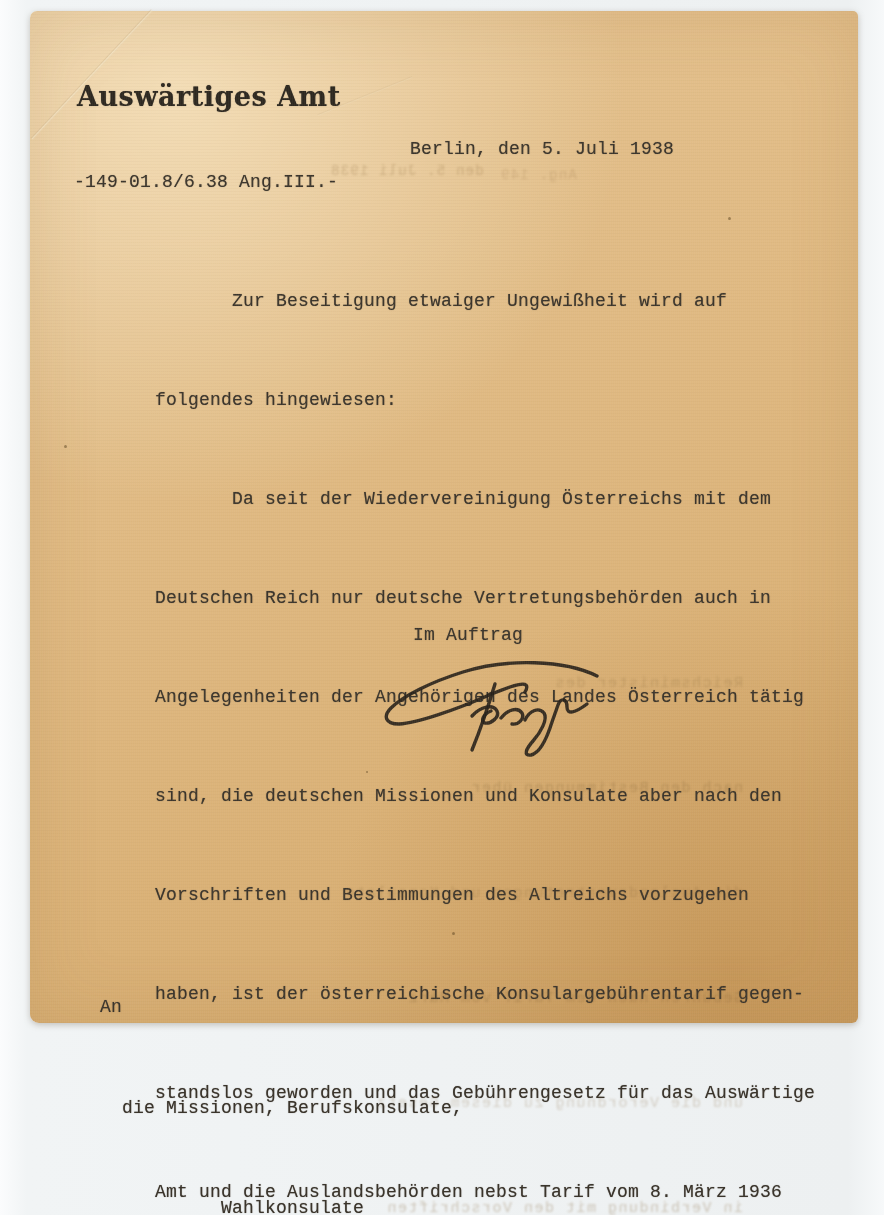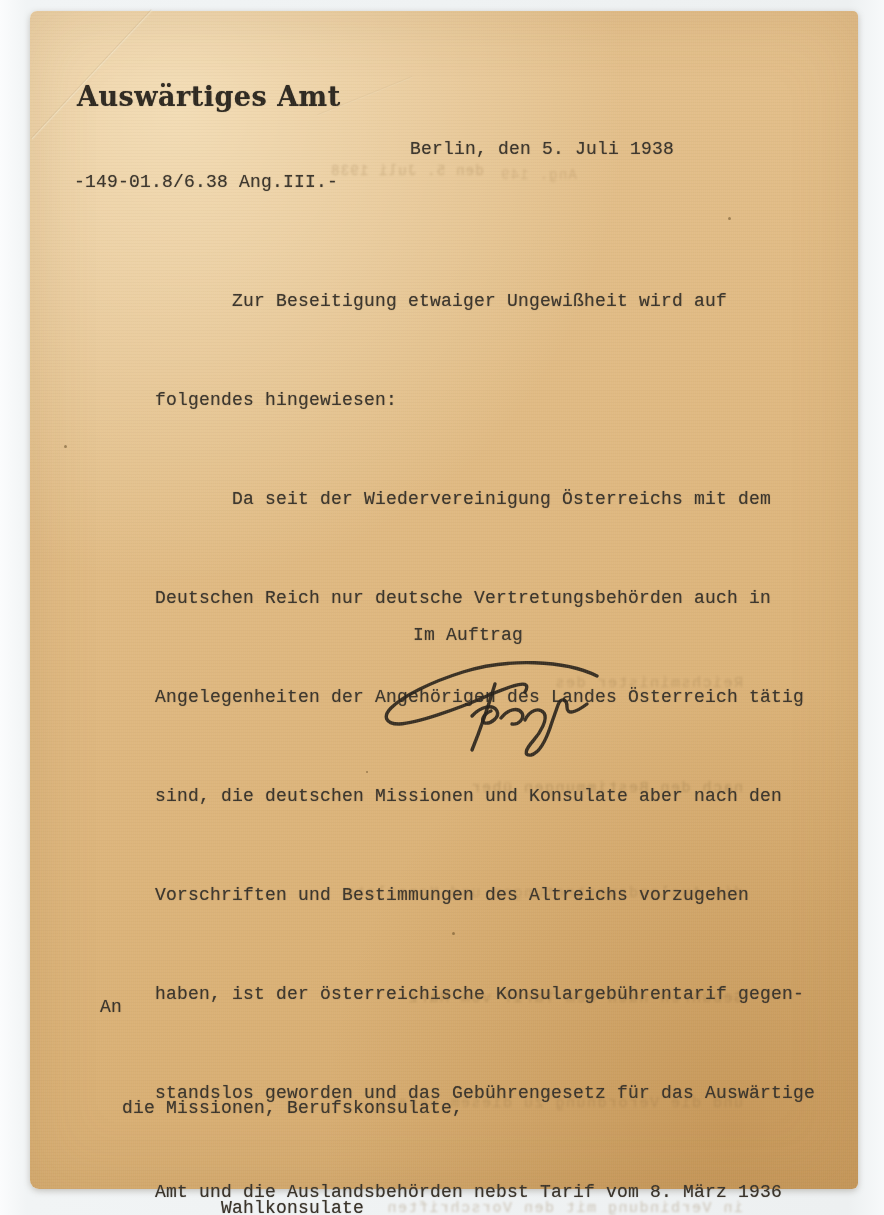--- a/index.html
+++ b/index.html
@@ -6,21 +6,21 @@
   body{
     width:884px;height:1215px;overflow:hidden;
     background:#f3f5f6;
     font-family:"Liberation Mono","DejaVu Sans Mono",monospace;
   }
   .scan{
     position:relative;width:884px;height:1215px;
     background:linear-gradient(90deg,#fbfcfd 0%,#f1f4f5 3%,#edf0f1 96%,#f7f9fa 100%);
   }
   .paper{
-    position:absolute;left:30px;top:11px;width:828px;height:1178px;
+    position:absolute;left:30px;top:11px;width:828px;height:1012px;
     border-radius:7px 5px 6px 9px;
     background:
       radial-gradient(120% 90% at 18% 8%, rgba(255,243,214,0.55) 0%, rgba(255,243,214,0) 45%),
       radial-gradient(90% 70% at 85% 95%, rgba(176,122,56,0.38) 0%, rgba(176,122,56,0) 55%),
       linear-gradient(158deg,#e6c493 0%,#e0ba83 40%,#dab176 70%,#d2a76b 100%);
     box-shadow:0 2px 6px rgba(110,100,85,0.35), inset 0 0 70px rgba(150,105,50,0.16);
   }
   .paper::after{
     content:"";position:absolute;inset:0;border-radius:inherit;pointer-events:none;
     background-image:

